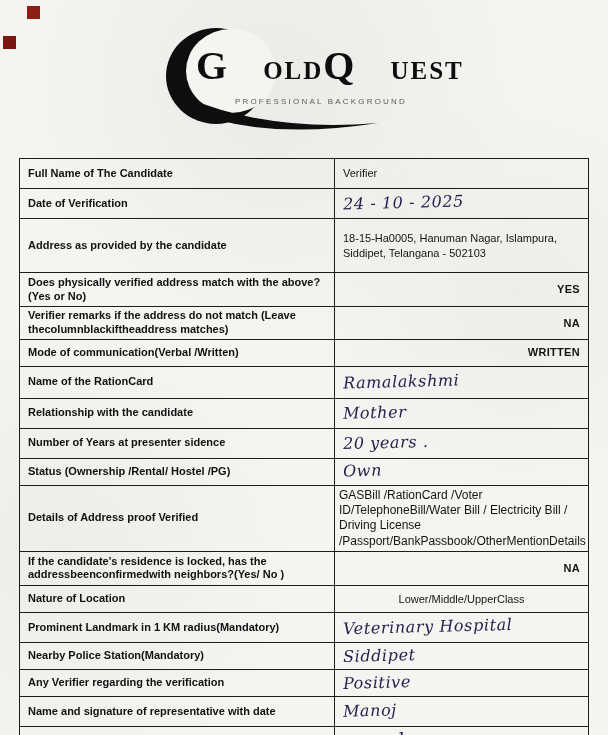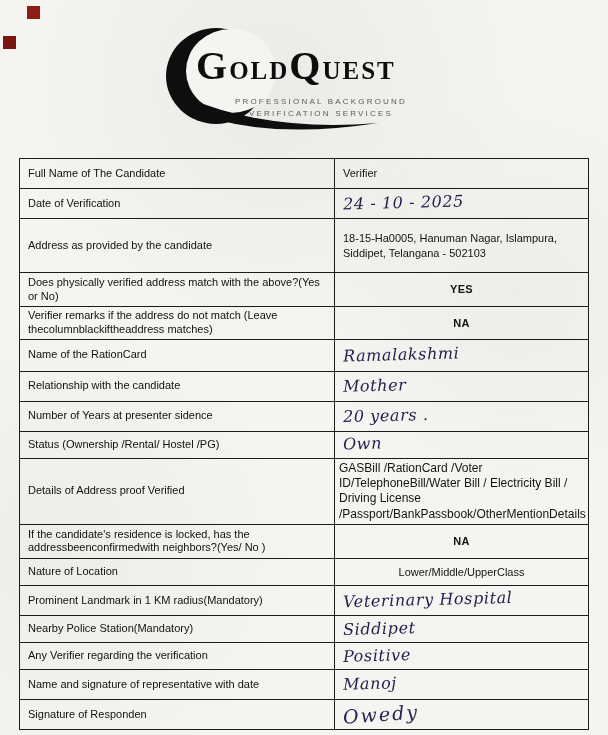--- a/index.html
+++ b/index.html
@@ -17,38 +17,38 @@
   .scan-mark.m2{left:3px;top:36px;background:#7c150f;}
 
   
   .logo{position:absolute;top:24px;left:144px;width:320px;height:118px;}
   .logo svg{position:absolute;left:0;top:0;}
   .logo-text{
     position:absolute;left:52px;top:22px;display:flex;align-items:baseline;
     font-family:"Liberation Serif", serif;font-weight:bold;color:#0d0d0d;letter-spacing:2px;
   }
   .logo-text .cap{font-size:40px;line-height:1;}
-  .logo-text .rest{font-size:25px;line-height:1;}
+  .logo-text .rest{font-size:25px;line-height:1;margin-left:34px;}
   .logo-tagline{
     position:absolute;left:62px;top:72px;width:230px;text-align:center;
     font-size:8px;font-weight:normal;letter-spacing:2.2px;color:#5a5a5a;line-height:1.55;
   }
 
   
   table.form{
     position:absolute;top:158px;left:19px;width:570px;
     border-collapse:collapse;table-layout:fixed;
   }
   table.form td{
     border:1.5px solid #1c1c1c;vertical-align:middle;
     padding:2px 8px;overflow:hidden;
   }
-  td.lbl{width:298px;font-size:11px;font-weight:normal;line-height:1.25;color:#111;}
+  td.lbl{width:298px;font-size:11px;font-weight:bold;line-height:1.25;color:#111;}
   td.val{font-size:11px;line-height:1.3;}
-  td.val.center{text-align:center;font-weight:bold;letter-spacing:0.3px;}
+  td.val.center{text-align:right;font-weight:bold;letter-spacing:0.3px;}
   td.val.center-norm{text-align:center;margin-top:44px;}
   td.val.small{font-size:12px;line-height:1.28;padding:2px 4px;}
   td.val.hand{
     font-family:"DejaVu Serif", serif;font-style:italic;
     font-size:16px;color:#23234e;letter-spacing:0.6px;
   }
   td.val.hand .ink{display:inline-block;transform:rotate(-1.5deg);}
   td.val.sig{font-size:19px;}
   td.val.sig .ink{transform:rotate(-4deg);letter-spacing:2px;}
   tr.r27{height:27px;} tr.r30{height:30px;} tr.r32{height:32px;}
@@ -67,21 +67,20 @@
     <path d="M34 82 Q 112 118 234 99 Q 124 108 44 74 Z" fill="#0e0e0e"></path>
   </svg>
   <div class="logo-text">
     <span class="cap">G</span>
       <span class="rest">OLD</span>
       <span class="cap">Q</span>
       <span class="rest">UEST</span>
   </div>
   <div class="logo-tagline">
     <div>PROFESSIONAL BACKGROUND</div>
-    <div>VERIFICATION SERVICES</div>
   </div>
 </div>
 
 <table class="form">
   <tbody>
       <tr class="r30">
     <td class="lbl">Full Name of The Candidate</td>
     <td class="val">Verifier</td>
   </tr>
   <tr class="r30">
@@ -92,20 +91,24 @@
     <td class="lbl">Address as provided by the candidate</td>
     <td class="val">18-15-Ha0005, Hanuman Nagar, Islampura, Siddipet, Telangana - 502103</td>
   </tr>
   <tr class="r34">
     <td class="lbl">Does physically verified address match with the above?(Yes or No)</td>
     <td class="val center">YES</td>
   </tr>
   <tr class="r32">
     <td class="lbl">Verifier remarks if the address do not match (Leave thecolumnblackiftheaddress matches)</td>
     <td class="val center">NA</td>
+  </tr>
+  <tr class="r27">
+    <td class="lbl">Mode of communication(Verbal /Written)</td>
+    <td class="val center">WRITTEN</td>
   </tr>
   <tr class="r32">
     <td class="lbl">Name of the RationCard</td>
     <td class="val hand"><span class="ink">Ramalakshmi</span></td>
   </tr>
   <tr class="r30">
     <td class="lbl">Relationship with the candidate</td>
     <td class="val hand"><span class="ink">Mother</span></td>
   </tr>
   <tr class="r30">

